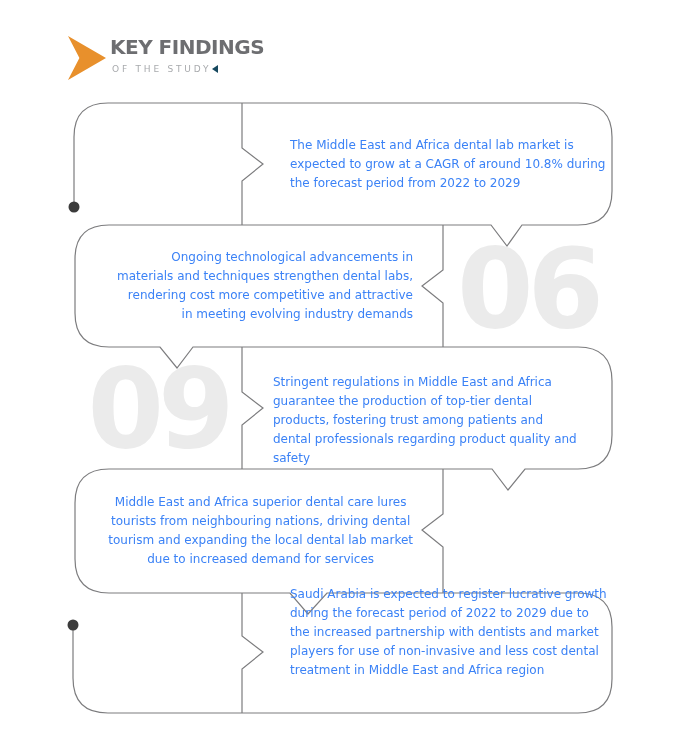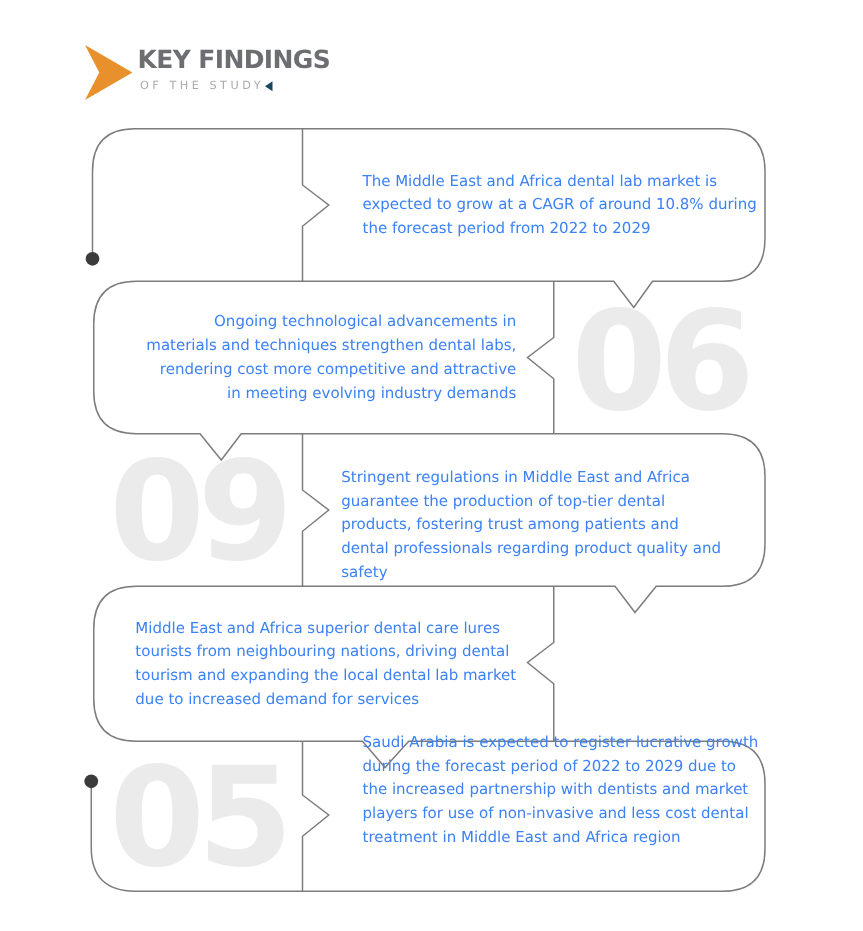--- a/index.html
+++ b/index.html
@@ -52,21 +52,21 @@
   
   .txt{
     position:absolute; transform:translateY(-50%);
     white-space:pre-line;
     font-size:12px; line-height:19px;
     color:#3b82f6;
   }
   .t1{ left:290px; top:164px; }
   .t2{ right:277px; top:286px; text-align:right; }
   .t3{ left:273px; top:408px;margin-top:12px; }
-  .t4{ right:277px; top:531px; text-align:left; }
+  .t4{ right:277px; top:531px; text-align:center; }
   .t5{ left:290px; top:632px; }
 </style>
 </head>
 <body>
 
 <div class="canvas">
 
   <svg class="outline-svg" viewBox="0 0 690 745" fill="none" xmlns="http://www.w3.org/2000/svg">
 
     <path d="M 74 207
@@ -100,21 +100,20 @@
 
   <div class="logo-arrow"></div>
   <div class="title">KEY FINDINGS</div>
   <div class="subtitle">
     <span>OF THE STUDY</span>
     <span class="study-marker"></span>
   </div>
 
   <div class="num n2">06</div>
   <div class="num n3">09</div>
-  <div class="num n5">05</div>
 
   <div class="txt t1">The Middle East and Africa dental lab market is
 expected to grow at a CAGR of around 10.8% during
 the forecast period from 2022 to 2029</div>
   <div class="txt t2">Ongoing technological advancements in
 materials and techniques strengthen dental labs,
 rendering cost more competitive and attractive
 in meeting evolving industry demands</div>
   <div class="txt t3">Stringent regulations in Middle East and Africa
 guarantee the production of top-tier dental

